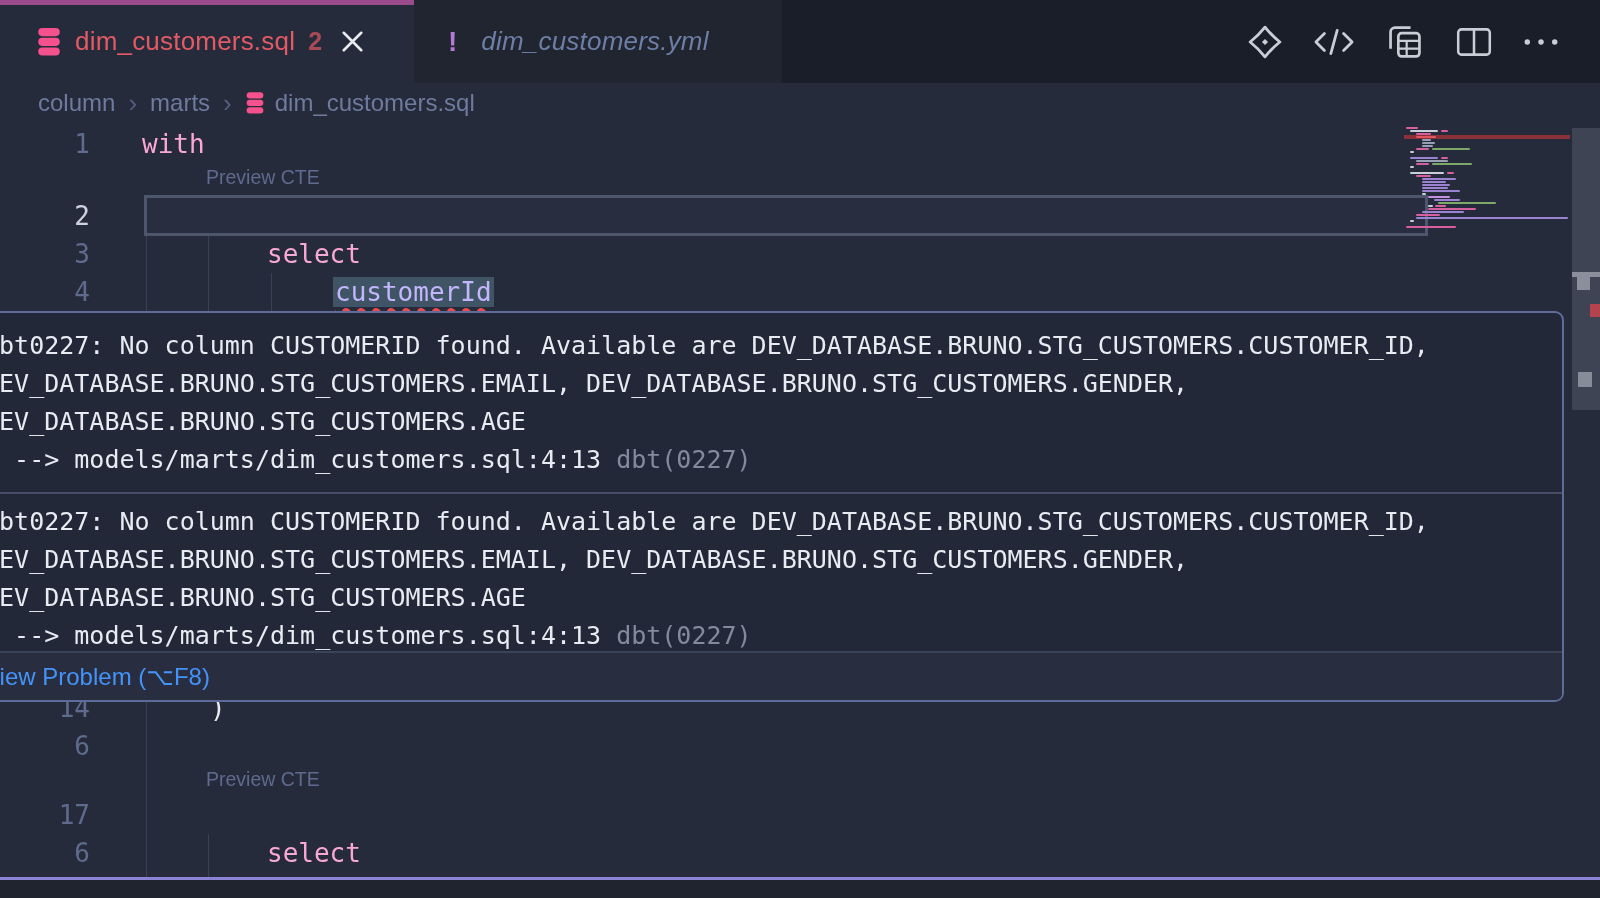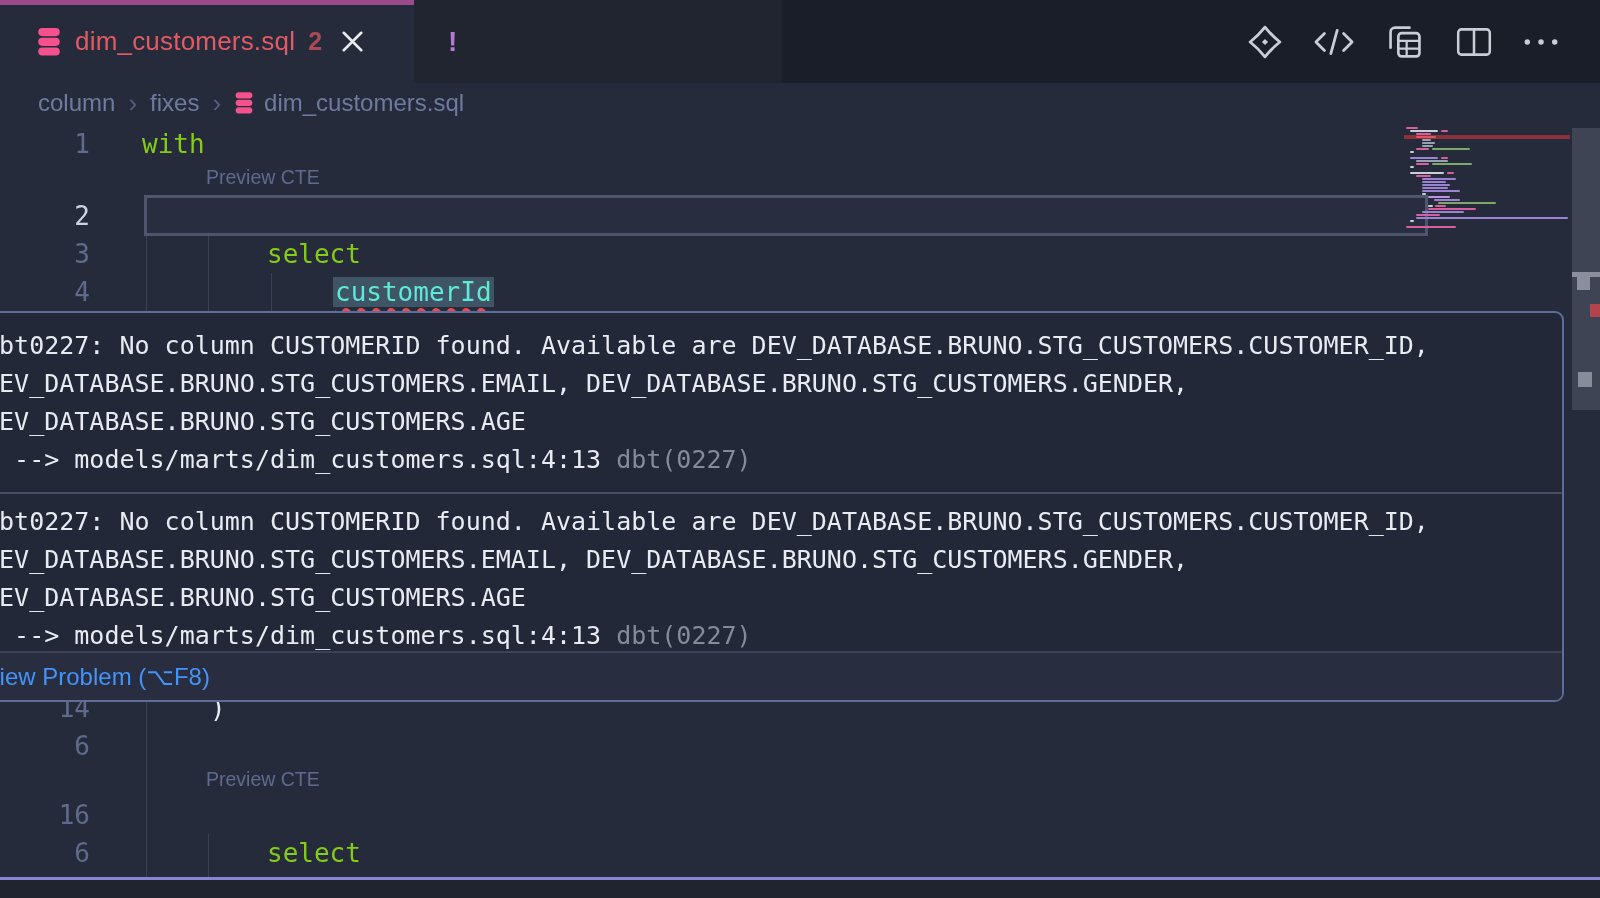--- a/index.html
+++ b/index.html
@@ -36,27 +36,27 @@
   .guide { position:absolute; width:1px; background:#3a4156; }
   .curline { position:absolute; left:144px; top:73px; width:1284px; height:41px;
              border:3px solid #4d566d; background:#282d3f; }
   .crow { position:absolute; left:0; width:1400px; height:38px; }
   .lnum { position:absolute; left:0; top:0; width:90px; text-align:right;
           font-family:"DejaVu Sans Mono", monospace; font-size:26px; line-height:38px;
           color:#5f6b8d; cursor:pointer; }
   .lnum-active { color:#ced3de; }
   .ctext { position:absolute; top:0; font-family:"DejaVu Sans Mono", monospace;
            font-size:26px; line-height:38px; white-space:pre; cursor:text; }
-  .tk-kw { color:#84cc16; }
+  .tk-kw { color:#f9a8d4; }
   .tk-id { color:#e9ecf3; }
   .tk-parenbox { display:inline-block; border:2px solid #c6cad4; background:#333949;
                  padding:0 3px; line-height:32px; color:#e9ecf3; position:relative; top:-1px; }
   .caret { display:inline-block; width:3px; height:34px; background:#e8eaf0; vertical-align:middle;
            margin-left:1px; }
-  .tk-errword { color:#5eead4; background:#3f5565; text-decoration:underline wavy #ef4a51 2.5px;
+  .tk-errword { color:#c4b5fd; background:#3f5565; text-decoration:underline wavy #ef4a51 2.5px;
                 text-underline-offset:7px; padding:0 2px; }
   .codelens { position:absolute; left:206px; font-size:19.5px; color:#5e6a8e; cursor:pointer; }
 
   
   .minimap { position:absolute; left:1404px; top:3px; width:166px; height:240px; cursor:pointer; }
   .mm-row { position:absolute; left:0; width:166px; height:3px; }
   .mm-err-bg { position:absolute; left:0; width:166px; height:4px; background:#8b3038; }
   .mm-seg { position:absolute; top:0; height:2px; border-radius:1px; }
   .scrollbar { position:absolute; left:1572px; top:0; width:28px; height:776px; }
   .sb-slider { position:absolute; left:0; top:6px; width:28px; height:282px; background:rgba(125,132,150,.28); cursor:pointer; }
@@ -99,20 +99,21 @@
       <span class="tab-label err">dim_customers.sql</span>
       <span class="tab-badge">2</span>
       <span class="tab-close">
         <svg width="21" height="21" viewBox="0 0 18 18">
             <path d="M1.5 1.5l15 15M16.5 1.5l-15 15" stroke="#e9ebf1" stroke-width="2.2" stroke-linecap="round"></path>
           </svg>
       </span>
     </div>
     <div class="tab tab-preview">
       <span class="tab-mark">!</span>
+      <span class="tab-label yml">dim_customers.yml</span>
     </div>
     <div class="tab-actions">
       <span class="tbicon">
         <svg width="38" height="38" viewBox="0 0 32 32" fill="none" stroke="#c9cdd6" stroke-width="2.4" stroke-linejoin="round">
           <path d="M16 3.5c2.6 3.3 8.9 9.6 12.5 12.5C24.9 18.9 18.6 25.2 16 28.5 13.4 25.2 7.1 18.9 3.5 16 7.1 13.1 13.4 6.8 16 3.5z"></path>
           <path d="M16 13.4l2.6 2.6-2.6 2.6-2.6-2.6z" fill="#c9cdd6" stroke="none"></path>
         </svg>
       </span>
       <span class="tbicon">
         <svg width="44" height="34" viewBox="0 0 40 32" fill="none" stroke="#c9cdd6" stroke-width="2.6" stroke-linecap="round" stroke-linejoin="round">
@@ -138,21 +139,21 @@
             <circle cx="18" cy="5" r="2.6" fill="#c9cdd6"></circle>
             <circle cx="31" cy="5" r="2.6" fill="#c9cdd6"></circle>
         </svg>
       </span>
     </div>
   </div>
 
   <div class="breadcrumb">
     <span class="bc-item">column</span>
     <span class="bc-sep">›</span>
-    <span class="bc-item">fixes</span>
+    <span class="bc-item">marts</span>
     <span class="bc-sep">›</span>
     <svg class="bc-dbicon" viewBox="0 0 24 26">
       <g fill="#f4518d">
         <rect x="2" y="0" width="20" height="7.6" rx="3.8"></rect>
         <rect x="2" y="9" width="20" height="7.6" rx="3.8"></rect>
         <rect x="2" y="18" width="20" height="7.6" rx="3.8"></rect>
       </g>
     </svg>
     <span class="bc-file">dim_customers.sql</span>
   </div>
@@ -185,21 +186,21 @@
         </div>
         <div class="crow" style="top: 567px;">
           <span class="lnum">14</span>
           <span class="ctext" style="left: 210px;"><span class="tk-id">)</span></span>
         </div>
         <div class="crow" style="top: 605px;">
           <span class="lnum">6</span>
           <span class="ctext" style="left: 210px;"></span>
         </div>
         <div class="crow" style="top: 674px;">
-          <span class="lnum">16</span>
+          <span class="lnum">17</span>
         </div>
         <div class="crow" style="top: 712px;">
           <span class="lnum">6</span>
           <span class="ctext" style="left: 267px;"><span class="tk-kw">select</span></span>
         </div>
       </div>
 
     <span class="codelens" style="top:44px;">Preview CTE</span>
     <span class="codelens" style="top:646px;">Preview CTE</span>
 

